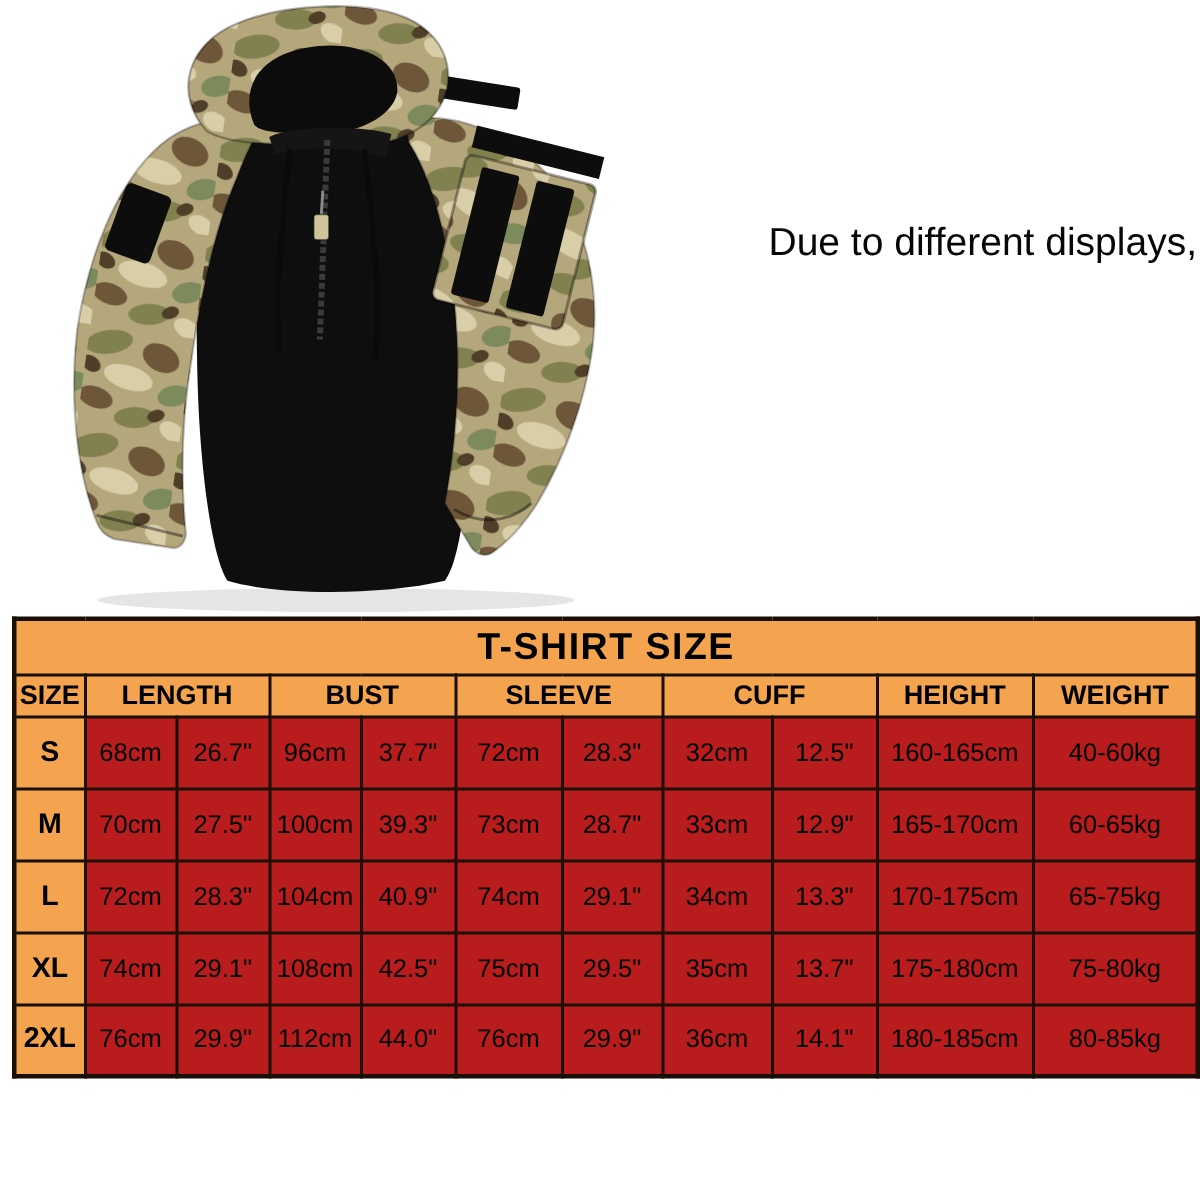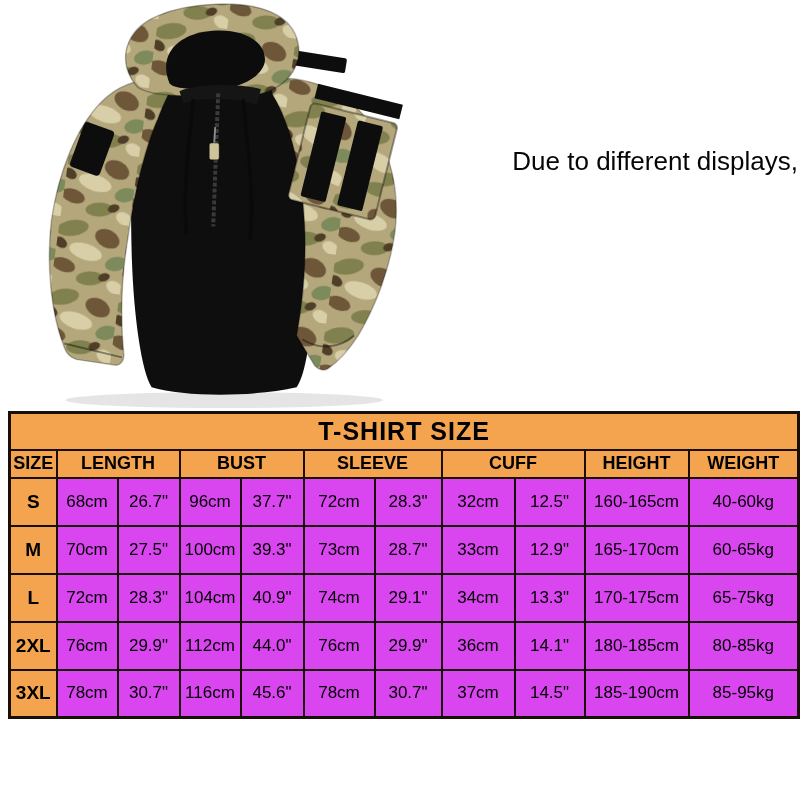--- a/index.html
+++ b/index.html
@@ -40,21 +40,21 @@
     font-weight:bold;font-size:25px;height:37px;letter-spacing:1px;
   }
   td.colhead{
     background:var(--table_orange);color:var(--header_text);
     font-weight:bold;font-size:18px;height:28px;
   }
   td.size{
     background:var(--table_orange);color:var(--header_text);
     font-weight:bold;font-size:19px;height:48px;
   }
-  td.val{font-size:17px;background:#d946ef;}
+  td.val{font-size:17px;background:#b91c1c;}
 </style>
 </head>
 <body>
 
 <div class="page">
 
   <div class="photo">
     <svg viewBox="0 0 450 415" xmlns="http://www.w3.org/2000/svg">
       <defs>
         <pattern id="camo" width="70" height="70" patternUnits="userSpaceOnUse" patternTransform="rotate(8)">
@@ -179,41 +179,41 @@
         <td class="val">104cm</td>
         <td class="val">40.9"</td>
         <td class="val">74cm</td>
         <td class="val">29.1"</td>
         <td class="val">34cm</td>
         <td class="val">13.3"</td>
         <td class="val">170-175cm</td>
         <td class="val">65-75kg</td>
       </tr>
       <tr>
+        <td class="size">XL</td>
+        <td class="val">74cm</td>
+        <td class="val">29.1"</td>
+        <td class="val">108cm</td>
+        <td class="val">42.5"</td>
+        <td class="val">75cm</td>
+        <td class="val">29.5"</td>
+        <td class="val">35cm</td>
+        <td class="val">13.7"</td>
+        <td class="val">175-180cm</td>
+        <td class="val">75-80kg</td>
+      </tr>
+      <tr>
         <td class="size">2XL</td>
         <td class="val">76cm</td>
         <td class="val">29.9"</td>
         <td class="val">112cm</td>
         <td class="val">44.0"</td>
         <td class="val">76cm</td>
         <td class="val">29.9"</td>
         <td class="val">36cm</td>
         <td class="val">14.1"</td>
         <td class="val">180-185cm</td>
         <td class="val">80-85kg</td>
       </tr>
-      <tr>
-        <td class="size">3XL</td>
-        <td class="val">78cm</td>
-        <td class="val">30.7"</td>
-        <td class="val">116cm</td>
-        <td class="val">45.6"</td>
-        <td class="val">78cm</td>
-        <td class="val">30.7"</td>
-        <td class="val">37cm</td>
-        <td class="val">14.5"</td>
-        <td class="val">185-190cm</td>
-        <td class="val">85-95kg</td>
-      </tr>
     </tbody>
   </table>
 
 </div>
 
 </body></html>

